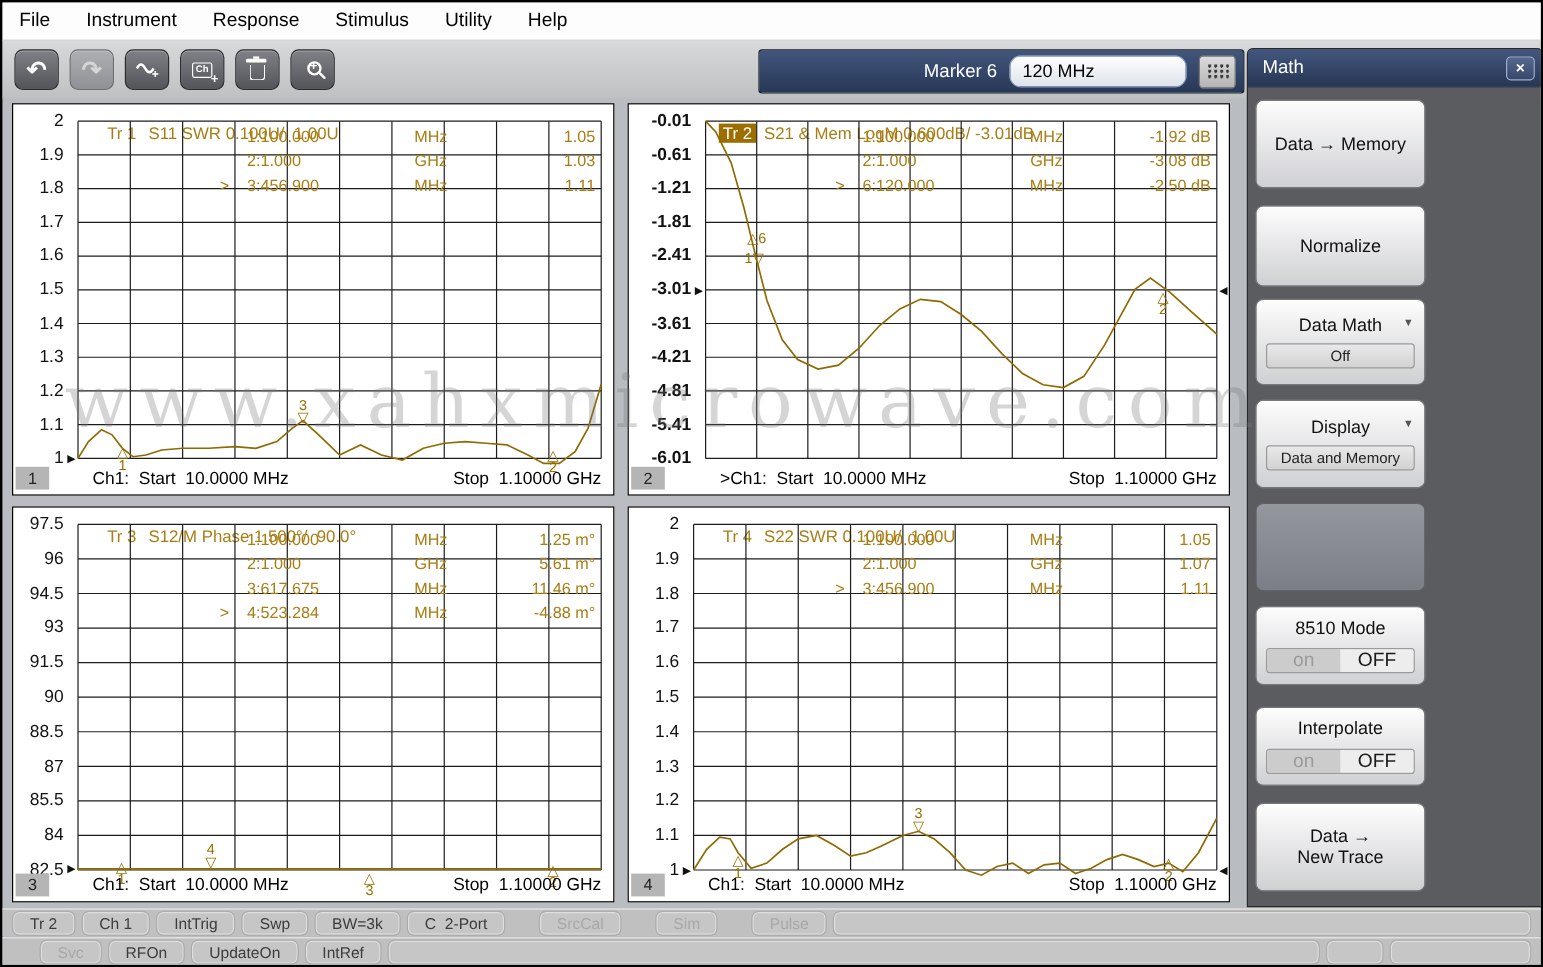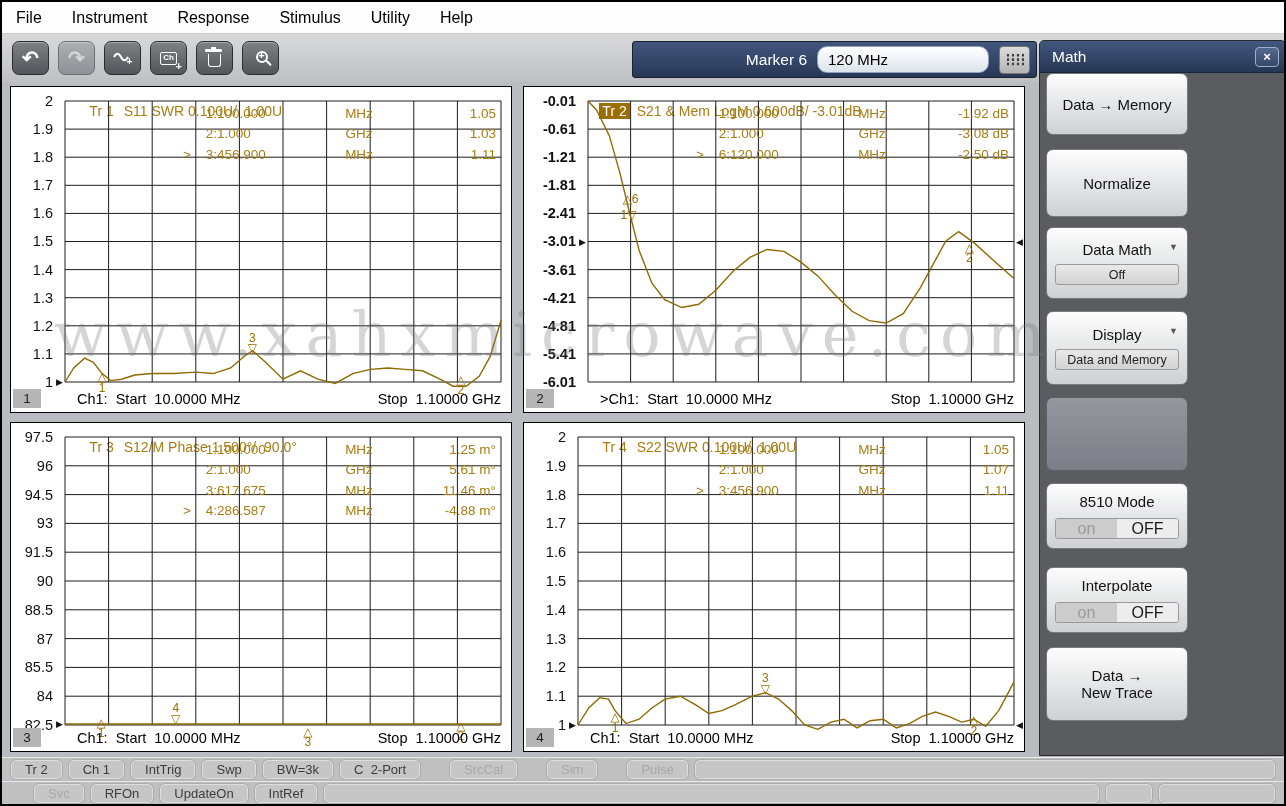--- a/index.html
+++ b/index.html
@@ -20,21 +20,21 @@
   .i-trash::after{content:'';position:absolute;top:-7px;left:2.2px;width:5px;height:2px;background:#fff;}
   .i-zoom{position:relative;width:12px;height:12px;border:2.2px solid #fff;border-radius:50%;margin:-3px -3px 0 0;}
   .i-zoom::after{content:'';position:absolute;width:7px;height:2.4px;background:#fff;transform:rotate(45deg);right:-6px;bottom:-3.4px;border-radius:1px;}
   .i-zoom::before{content:'+';position:absolute;left:0.2px;top:-3.2px;font-size:11px;font-weight:bold;color:#fff;}
   .i-ch{position:relative;width:17px;height:13px;border:1.6px solid #fff;border-radius:2px;font-size:8px;line-height:10px;color:#fff;text-align:center;font-weight:bold;}
   .i-ch::after{content:'+';position:absolute;right:-6px;bottom:-7px;font-size:11px;}
 
   
   #markerbar{position:absolute;left:630px;top:39px;width:405px;height:37px;background:linear-gradient(#42567d,#273756);border:1px solid #16202f;border-radius:3px;display:flex;align-items:center;justify-content:flex-end;gap:10px;padding:0 6px;z-index:5;}
   #markerbar .mlabel{color:#fff;font-size:15.5px;}
-  #markerbar input{width:172px;height:27px;border-radius:10px;border:1px solid #8ea0bd;background:linear-gradient(#ffffff,#dde3ec);font-size:15px;padding-left:10px;font-family:"Liberation Sans",sans-serif;}
+  #markerbar input{width:148px;height:27px;border-radius:10px;border:1px solid #8ea0bd;background:linear-gradient(#ffffff,#dde3ec);font-size:15px;padding-left:10px;font-family:"Liberation Sans",sans-serif;}
   #keypadbtn{width:31px;height:28px;border-radius:4px;border:1px solid #777;background:linear-gradient(#dcdcdc,#b4b4b4);display:flex;align-items:center;justify-content:center;}
   .dots{width:18px;height:13px;background-image:radial-gradient(circle at 2px 2px,#3d3d3d 1.3px,transparent 1.55px);background-size:5px 4.4px;}
 
   
   .plot{position:absolute;background:#fff;border:1px solid #000;}
   .plot-title{position:absolute;top:0px;left:52px;font-size:14px;color:var(--mk);white-space:pre;}
   .tr-token{padding:0 3px;margin-right:7px;}
   .tr-token.hl{background:#9c6e00;color:#fff;}
   .grid{position:absolute;top:14px;right:10px;bottom:30px;left:54px;}
   .plot.bottom .grid{bottom:26px;}
@@ -404,21 +404,21 @@
           <div class="mrow">
             <span class="msel"></span>
             <span class="mnum">3:</span>
             <span class="mfreq">617.675</span>
             <span class="munit">MHz</span>
             <span class="mval">11.46 m°</span>
           </div>
           <div class="mrow">
             <span class="msel">&gt;</span>
             <span class="mnum">4:</span>
-            <span class="mfreq">286.587</span>
+            <span class="mfreq">523.284</span>
             <span class="munit">MHz</span>
             <span class="mval">-4.88 m°</span>
           </div>
         </div>
     </div>
     <div class="corner-box">3</div>
     <div class="plot-footer">
       <span>Ch1:  Start  10.0000 MHz</span>
       <span>Stop  1.10000 GHz</span>
     </div>
@@ -517,21 +517,21 @@
 
   <div id="mathpanel">
     <div id="math-title">
       <span>Math</span>
       <div id="math-close">
           <span>×</span>
         </div>
     </div>
     <div id="math-body">
       <div id="math-buttons">
-        <div class="mbtn" style="height:62px;">
+        <div class="mbtn" style="height:74px;margin-top:10px">
           <span>Data → Memory</span>
         </div>
         <div class="mbtn" style="height:68px;margin-top:14px">
           <span>Normalize</span>
         </div>
         <div class="mbtn" style="height:72px;margin-top:10px">
           <span>Data Math</span>
           <span class="ddarrow">▼</span>
           <div class="subval">Off</div>
         </div>

